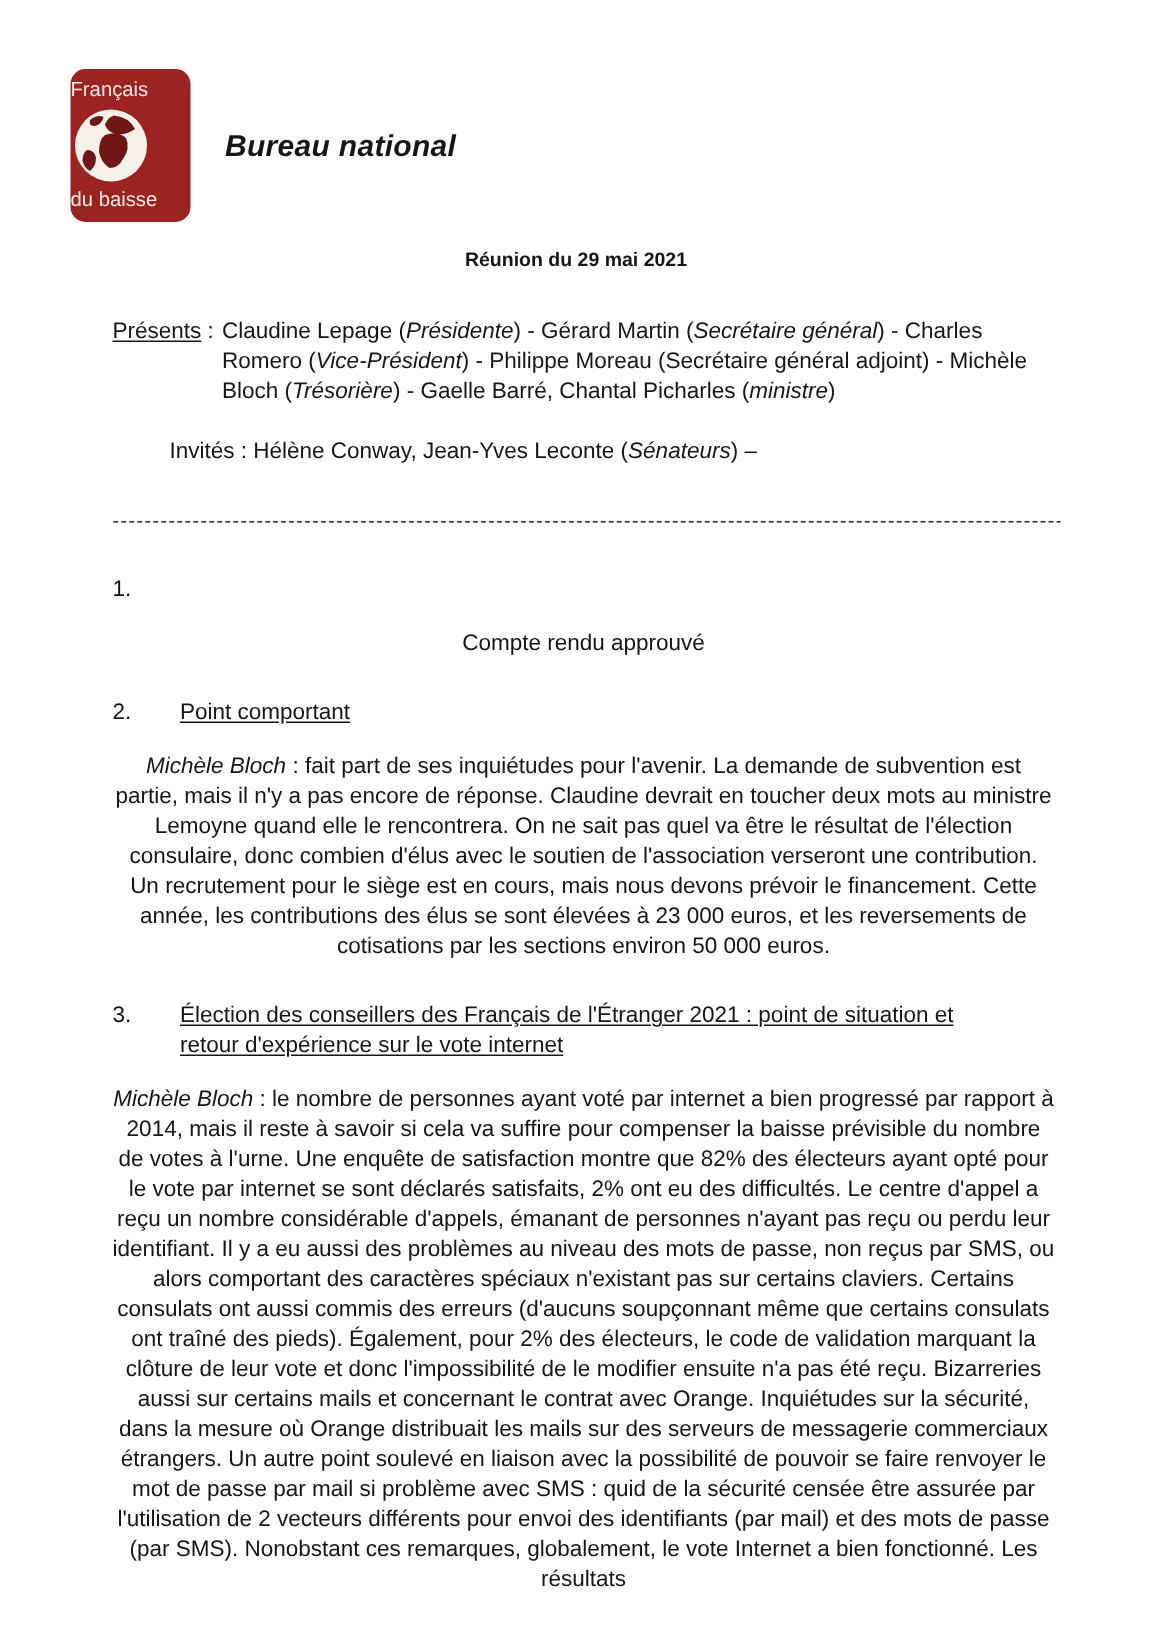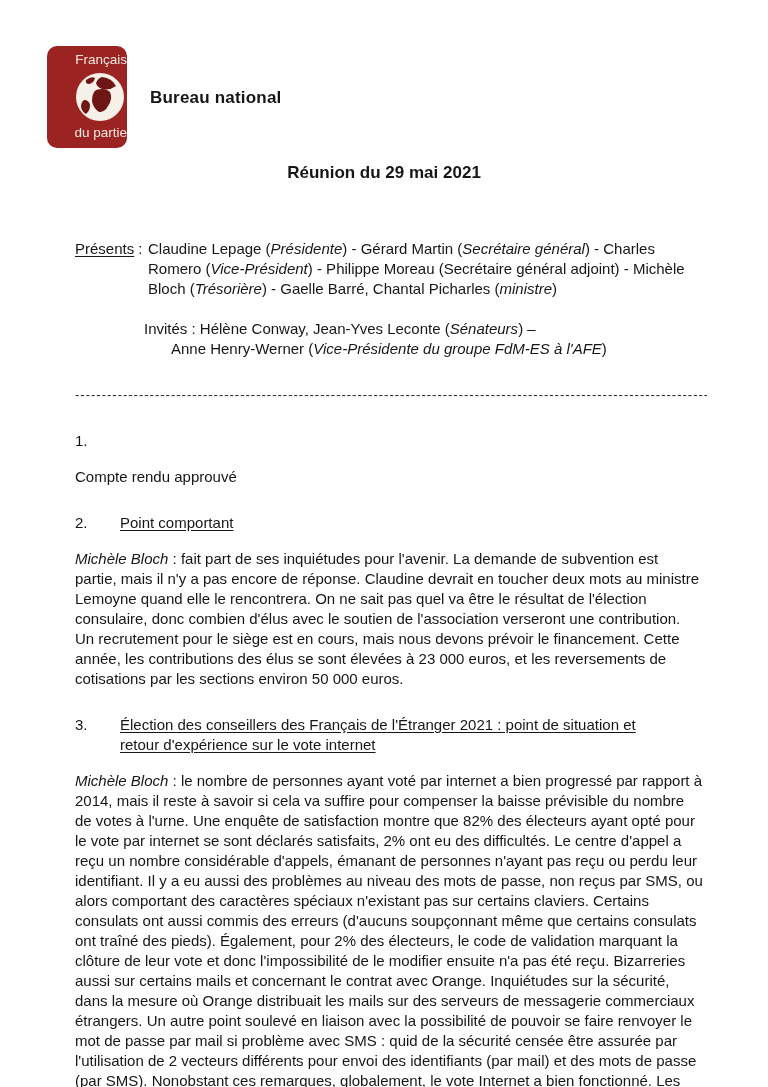--- a/index.html
+++ b/index.html
@@ -14,87 +14,86 @@
     line-height: 20px;
     box-sizing: border-box;
     overflow: hidden;
   }
   .header { display: flex; align-items: flex-start; padding: 46px 0 0 47px; }
   .logo {
     width: 80px; height: 102px;
     background: #9b2423;
     border-radius: 10px;
     color: #f3e9e2;
-    display: flex; flex-direction: column; align-items: flex-end; justify-content: space-between;
+    display: flex; flex-direction: column; align-items: flex-start; justify-content: space-between;
     padding: 7px 0 8px 0;
     box-sizing: border-box;
     font-size: 13.5px;
     line-height: 14px;
     flex: 0 0 auto;
   }
   .logo-globe { margin: -2px 0; }
   .logo-globe svg { display: block; }
-  .org-unit { font-weight: bold; font-size: 17px; letter-spacing: .2px; margin: 42px 0 0 23px; }
-  .meeting-title { text-align: center; font-weight: bold; font-size: 17px; margin-top: 15px; }
+  .org-unit { font-weight: bold; font-size: 20px; letter-spacing: .2px; margin: 42px 0 0 23px; font-style: italic; }
+  .meeting-title { text-align: center; font-weight: bold; font-size: 13px; margin-top: 15px; }
   .content { padding: 0 65px 40px 75px; }
   .u { text-decoration: underline; text-underline-offset: 2px; }
-  .attendance { display: flex; margin-top: 56px; }
+  .attendance { display: flex; margin-top: 28px; }
   .attendance-label-col { flex: 0 0 73px; white-space: nowrap; }
   .attendance-content { max-width: 552px; }
-  .invitees { margin-top: 20px; margin-left: 69px; }
+  .invitees { margin-top: 20px; margin-left: 38px; }
   .invitees-line2 { margin-left: 27px; }
   .divider {
     margin-top: 26px;
     width: 632px;
     overflow: hidden;
     white-space: nowrap;
     font-size: 13px;
     letter-spacing: 1px;
     color: #1d1d1d;
   }
   .section-heading-row { display: flex; margin-top: 26px; }
   .section-number { flex: 0 0 45px; }
   .section-heading { max-width: 558px; }
-  .paragraph { margin: 16px 0 0 0; max-width: 630px; }
+  .paragraph { margin: 16px 0 0 0; max-width: 630px; text-align: center; }
   i { }
 </style>
 </head>
 <body>
 
 <div class="page">
 
   <div class="header">
     <div class="logo">
       <div>Français</div>
       <div class="logo-globe">
         <svg width="54" height="54" viewBox="0 0 54 54" aria-hidden="true">
           <circle cx="27" cy="27" r="24" fill="#f6f1e8"></circle>
           <path fill="#6e1716" d="M29 7 q10 1 14 9 q-7 5 -14 3 q-5 -2 -6 -6 q2 -5 6 -6 z"></path>
           <path fill="#6e1716" d="M23 20 q9 -3 14 2 q3 7 -2 14 q-3 6 -9 6 q-6 -4 -7 -11 q0 -8 4 -11 z"></path>
           <path fill="#6e1716" d="M11 30 q5 0 6 5 q0 6 -4 9 q-4 -2 -5 -7 q0 -5 3 -7 z"></path>
           <path fill="#6e1716" d="M13 10 q5 -4 9 -2 q-1 5 -6 6 q-4 0 -3 -4 z"></path>
         </svg>
       </div>
-      <div>du partie</div>
+      <div>du baisse</div>
     </div>
     <div class="org-unit">Bureau national</div>
   </div>
 
   <div class="meeting-title">Réunion du 29 mai 2021</div>
 
   <div class="content">
 
     <div class="attendance">
       <div class="attendance-label-col"><span class="u">Présents</span><span> :</span></div>
       <div class="attendance-content">Claudine Lepage (<i>Présidente</i>) - Gérard Martin (<i>Secrétaire général</i>) - Charles Romero (<i>Vice-Président</i>) - Philippe Moreau (Secrétaire général adjoint) - Michèle Bloch (<i>Trésorière</i>) - Gaelle Barré, Chantal Picharles (<i>ministre</i>)</div>
     </div>
 
     <div class="invitees">
       <div class="invitees-line1">Invités : Hélène Conway, Jean-Yves Leconte (<i>Sénateurs</i>) –</div>
-      <div class="invitees-line2">Anne Henry-Werner (<i>Vice-Présidente du groupe FdM-ES à l'AFE</i>)</div>
     </div>
 
     <div class="divider">------------------------------------------------------------------------------------------------------------------------------------------------------------</div>
 
     <div class="section">
       <div class="section-heading-row">
         <span class="section-number">1.</span>
       </div>
       <p class="paragraph">Compte rendu approuvé</p>
     </div>

